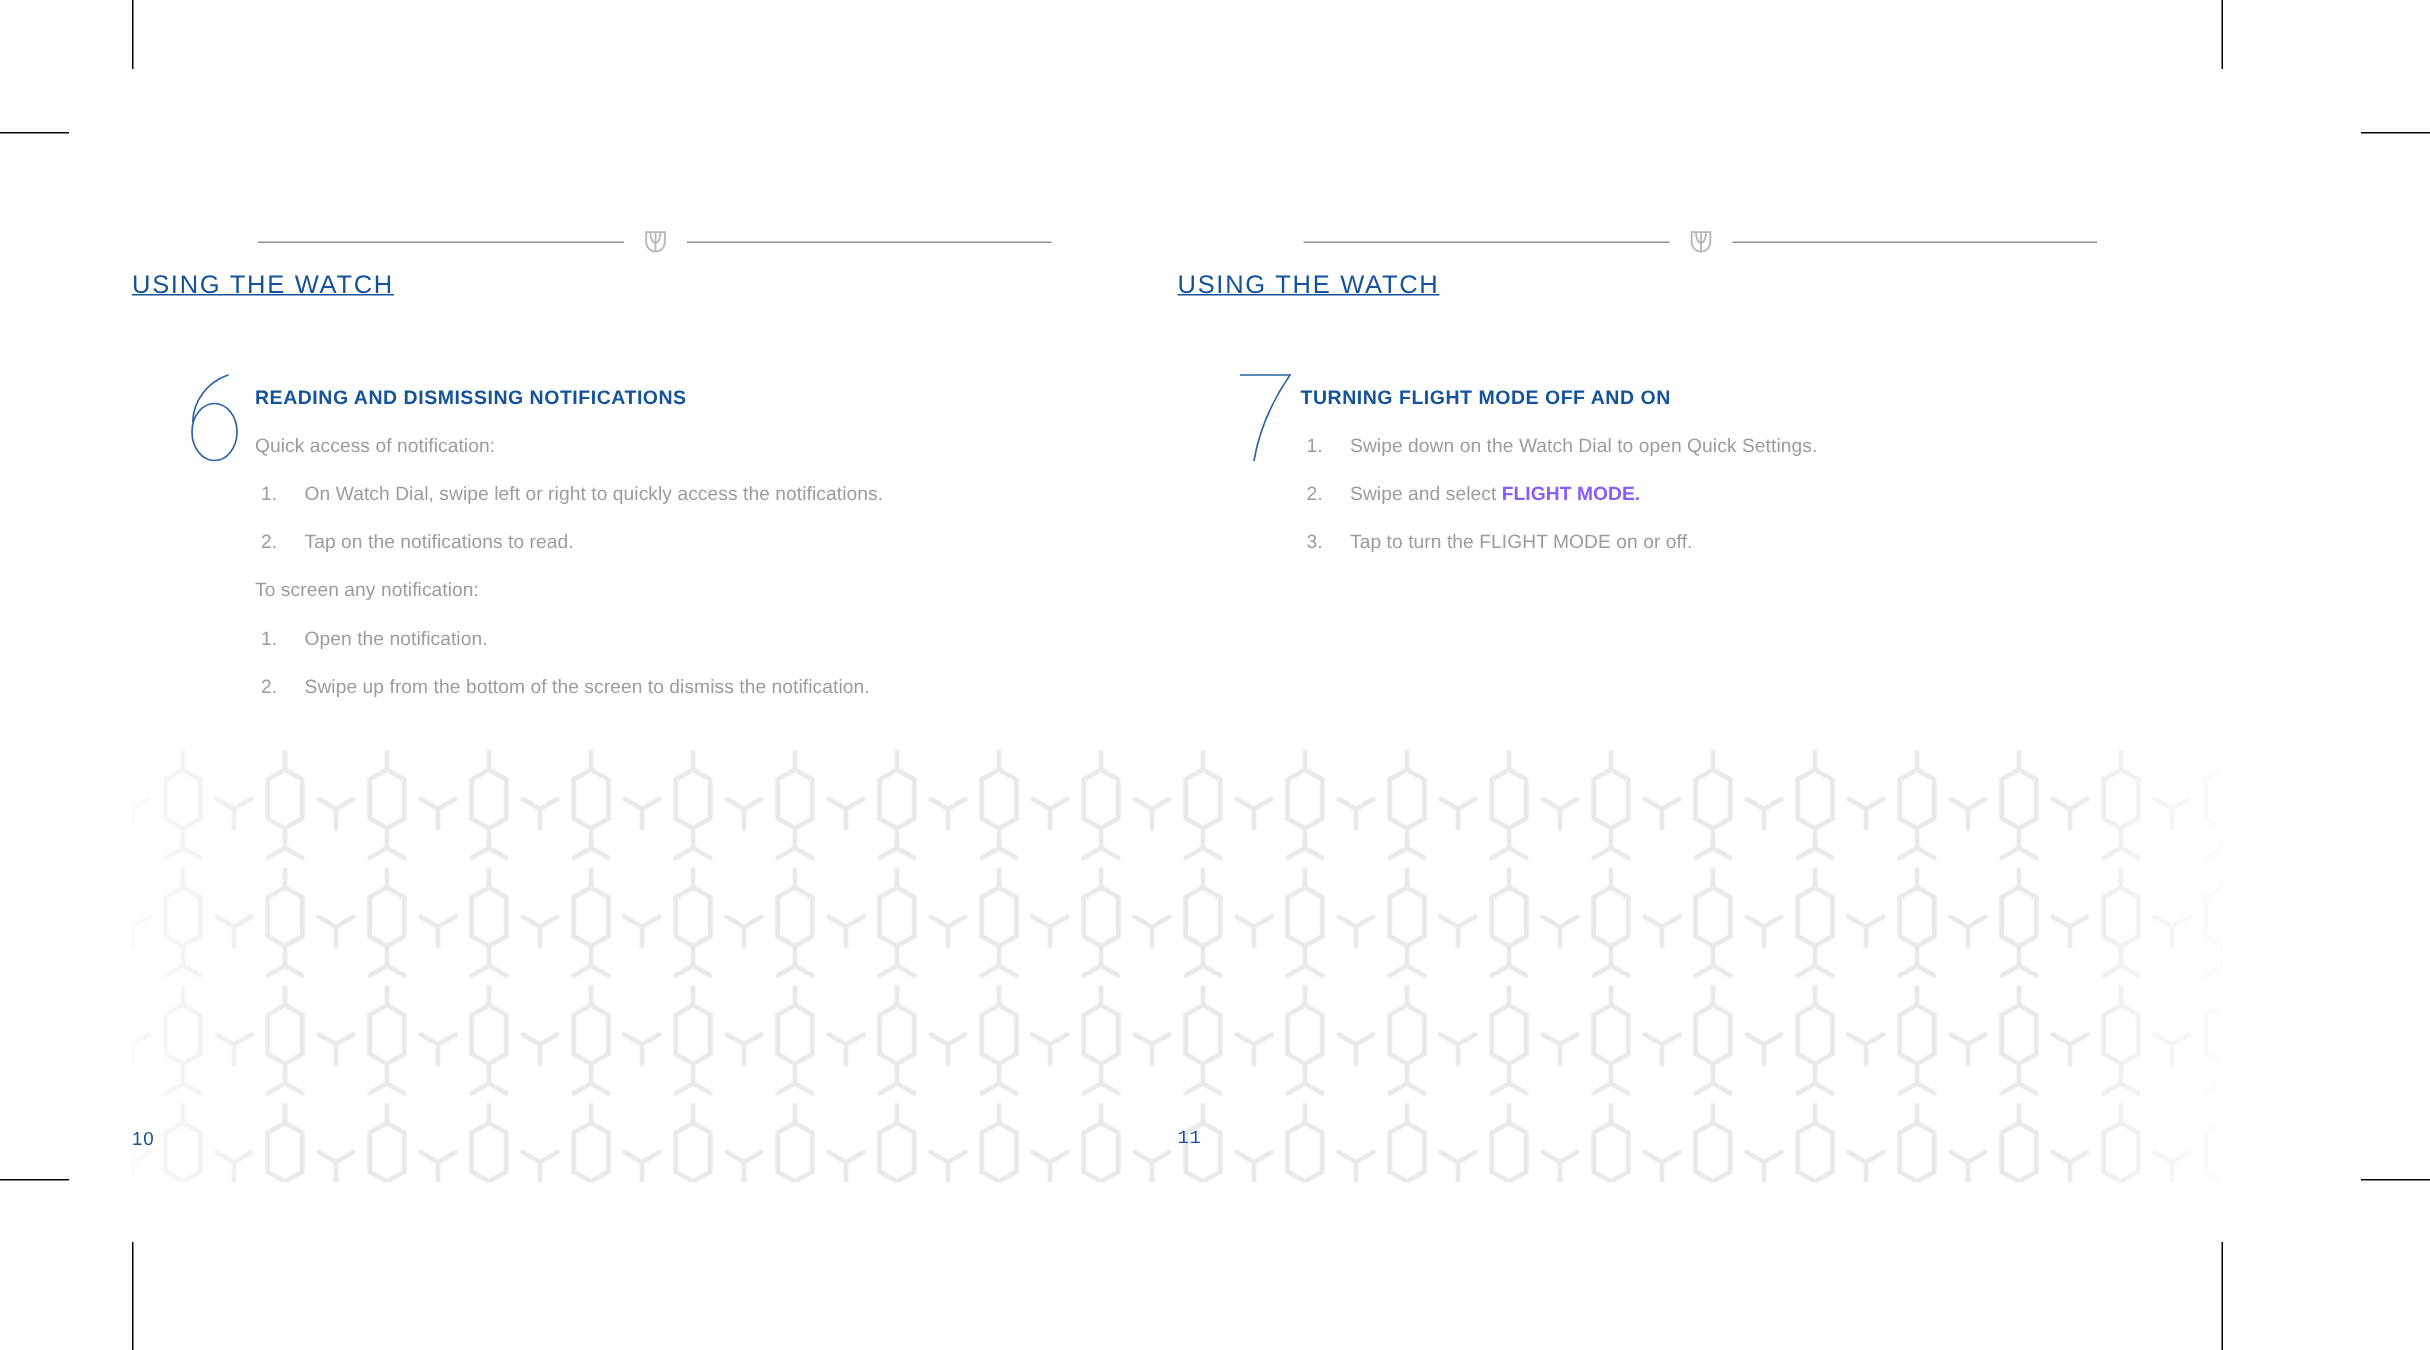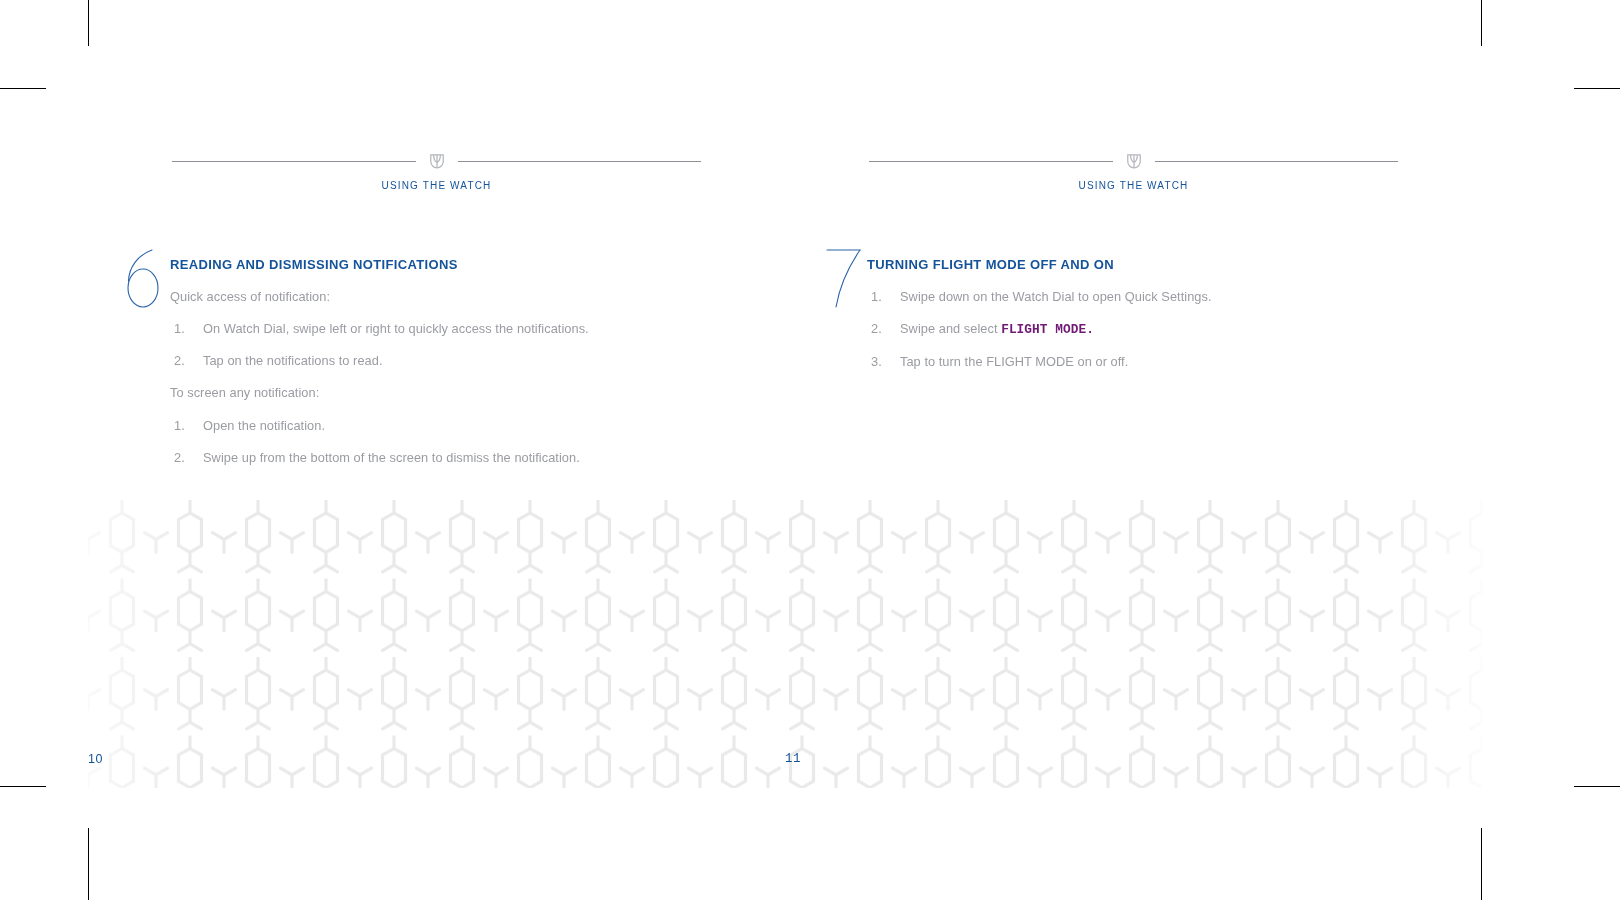--- a/index.html
+++ b/index.html
@@ -63,25 +63,25 @@
     width: 22px;
     height: 22px;
     display: block;
   }
 
   .section-title {
     position: absolute;
     top: 180px;
     left: 0;
     right: 0;
-    text-align: center;
     color: #14539a;
-    font-size: 10px;
+    font-size: 17px;
     letter-spacing: 1.15px;
     font-weight: 400;
+    text-decoration: underline;
   }
 
   
   .content {
     position: absolute;
     top: 258px;
     left: 82px;
     right: 60px;
   }
 
@@ -126,23 +126,22 @@
     letter-spacing: 0.05px;
   }
   ol.steps li:last-child { margin-bottom: 0; }
   ol.steps li .num {
     position: absolute;
     left: 4px;
     top: 0;
     color: #9a9ca2;
   }
   ol.steps li b {
-    color: #701a75;
+    color: #8b5cf6;
     font-weight: bold;
-    font-family: Liberation Mono, monospace;
   }
 
   
   .honeycomb {
     position: absolute;
     left: 0;
     top: 500px;
     width: 1394px;
     height: 288px;
     overflow: hidden;

